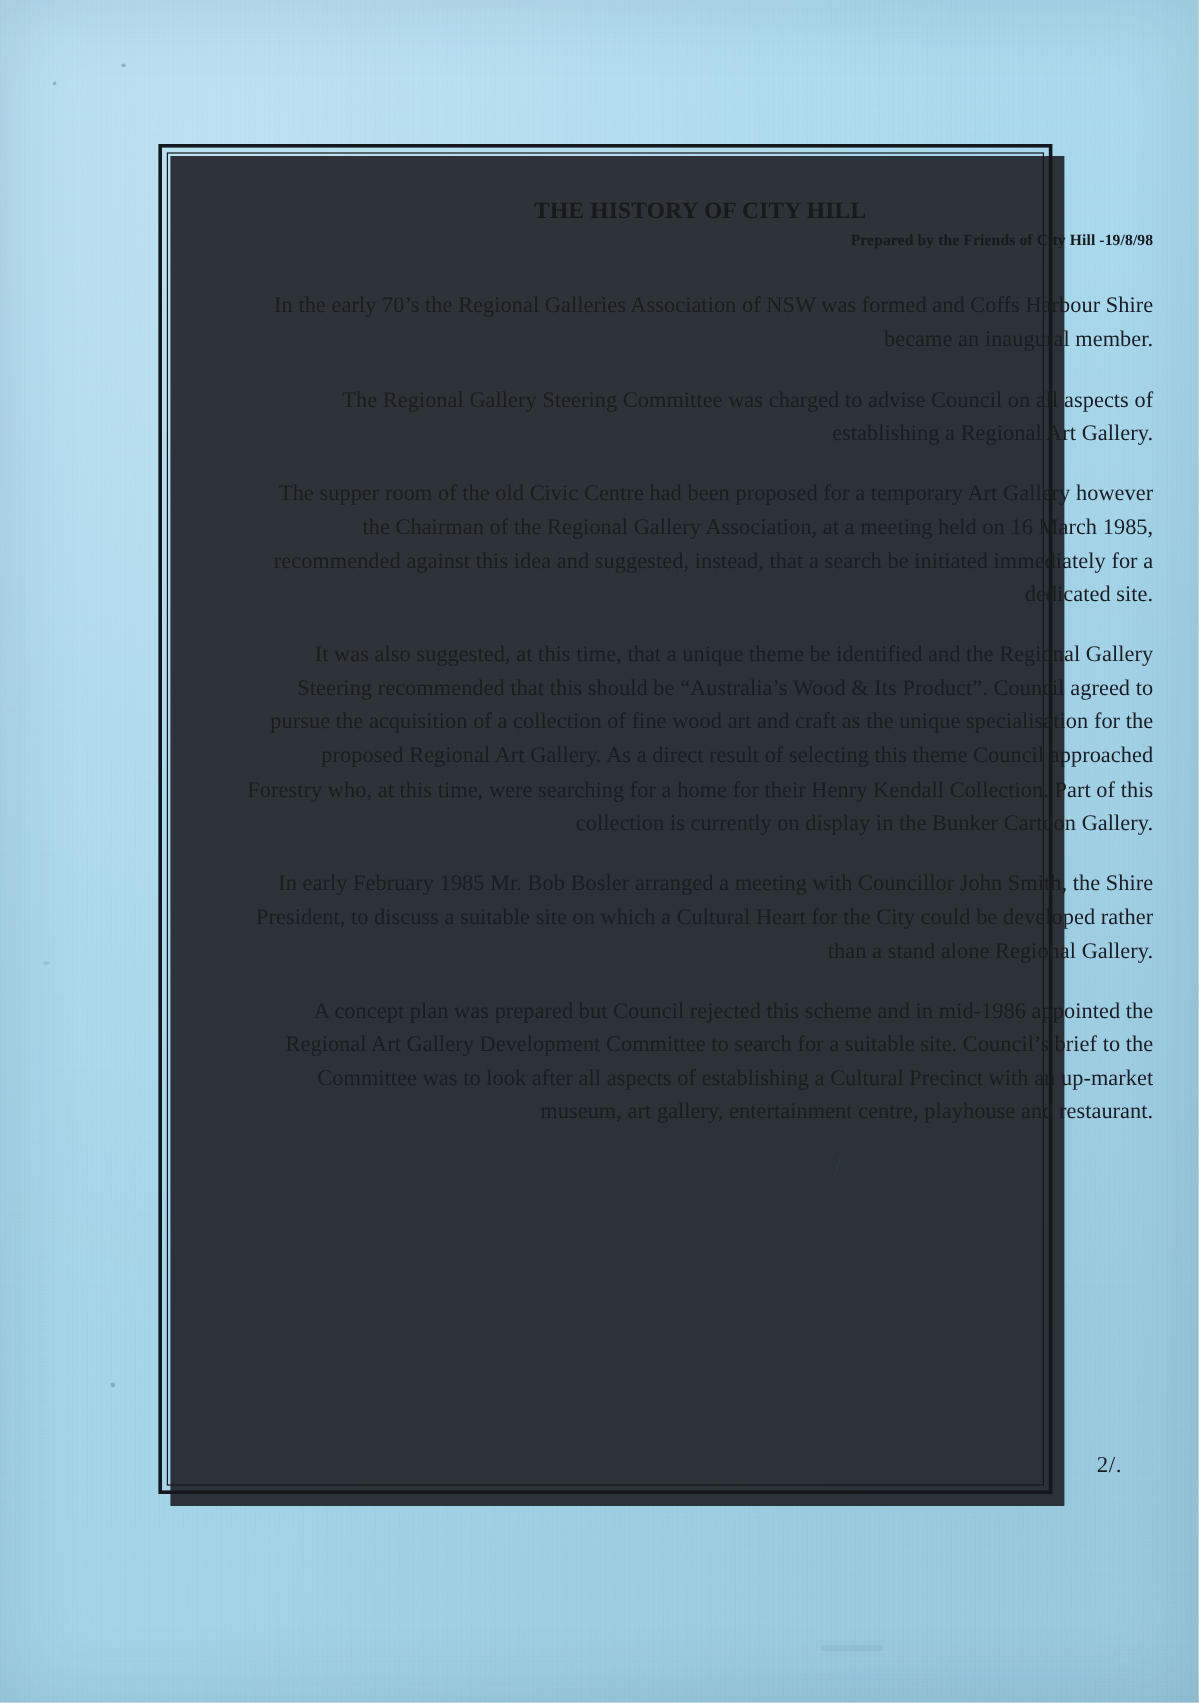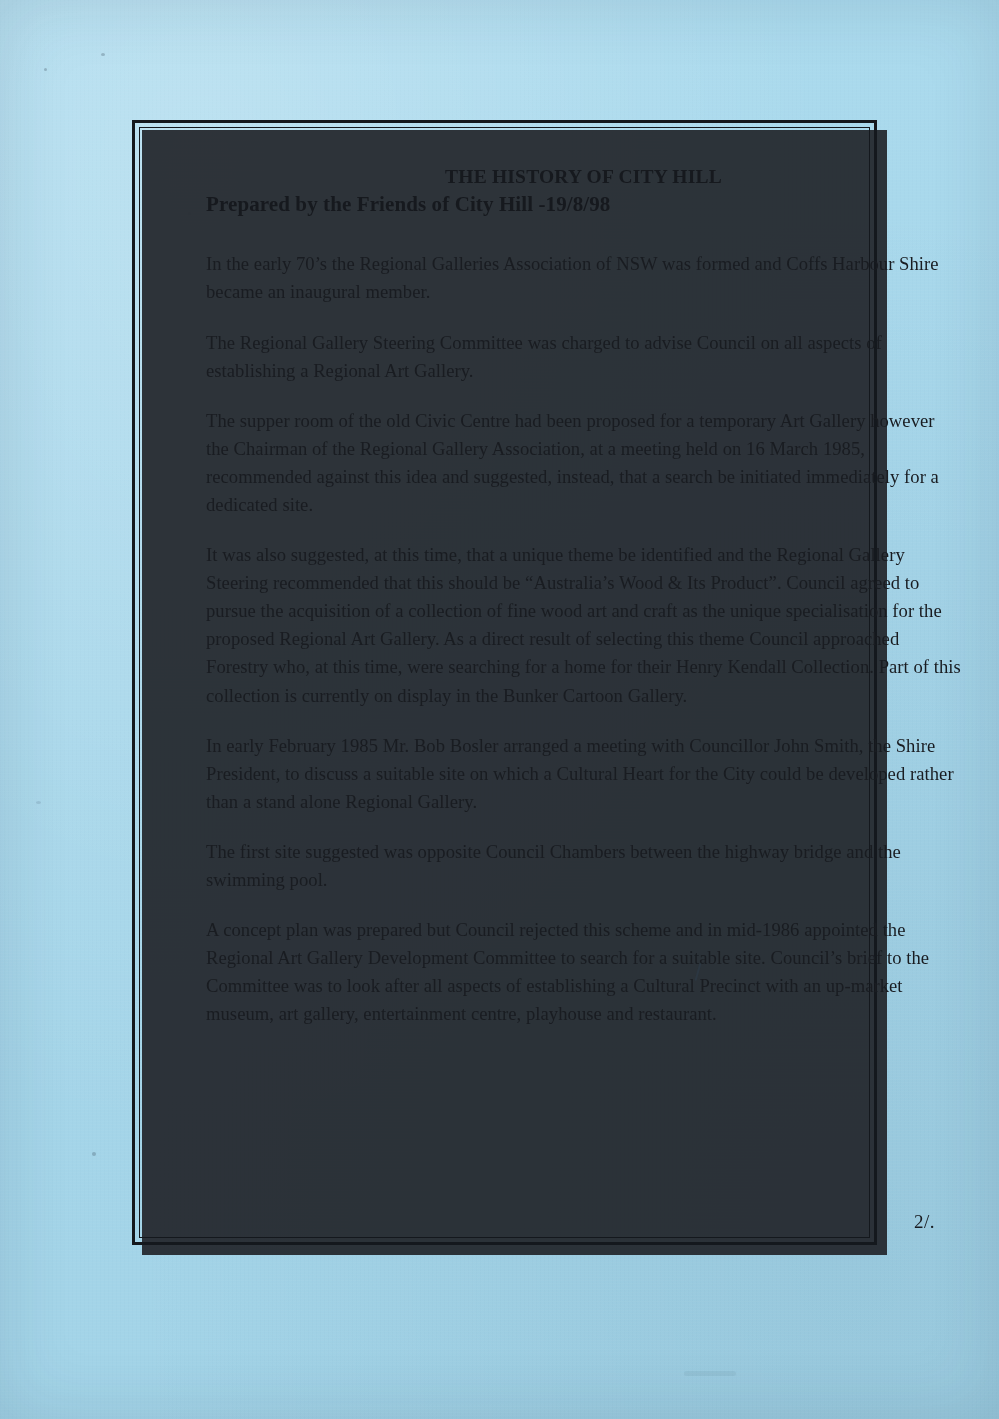--- a/index.html
+++ b/index.html
@@ -95,38 +95,38 @@
   .doc-title {
     text-align: center;
     font-weight: bold;
     font-size: 19.5px;
     letter-spacing: 0.2px;
     color: #16191e;
     margin: 6px 0 0 0;
     line-height: 1.12;
   }
   .doc-subtitle {
-    text-align: left;
+    text-align: right;
     font-weight: bold;
-    font-size: 21px;
+    font-size: 13px;
     letter-spacing: 0.1px;
     color: #16191e;
     margin: 5px 0 16px 0;
     line-height: 1.12;
   }
 
   .body-block {
     margin-top: 34px;
   }
   .para {
     font-size: 18.6px;
     line-height: 28.1px;
     color: #191c21;
     margin: 0 0 22px 0;
-    text-align: left;
+    text-align: right;
     white-space: pre-line;
     letter-spacing: 0.05px;
   }
   .para.hang-indent {
     
     text-indent: 0;
   }
 
   .page-marker {
     position: absolute;
@@ -174,21 +174,20 @@
     <div class="doc-title">THE HISTORY OF CITY HILL</div>
 
     <div class="doc-subtitle">Prepared by the Friends of City Hill -19/8/98</div>
 
     <div class="body-block">
       <p class="para">In the early 70’s the Regional Galleries Association of NSW was formed and Coffs Harbour Shire became an inaugural member.</p>
       <p class="para hang-indent">The Regional Gallery Steering Committee was charged to advise Council on all aspects of establishing a Regional Art Gallery.</p>
       <p class="para">The supper room of the old Civic Centre had been proposed for a temporary Art Gallery however the Chairman of the Regional Gallery Association, at a meeting held on 16 March 1985, recommended against this idea and suggested, instead, that a search be initiated immediately for a dedicated site.</p>
       <p class="para">It was also suggested, at this time, that a unique theme be identified and the Regional Gallery Steering recommended that this should be “Australia’s Wood &amp; Its Product”. Council agreed to pursue the acquisition of a collection of fine wood art and craft as the unique specialisation for the proposed Regional Art Gallery. As a direct result of selecting this theme Council approached Forestry who, at this time, were searching for a home for their Henry Kendall Collection. Part of this collection is currently on display in the Bunker Cartoon Gallery.</p>
       <p class="para">In early February 1985 Mr. Bob Bosler arranged a meeting with Councillor John Smith, the Shire President, to discuss a suitable site on which a Cultural Heart for the City could be developed rather than a stand alone Regional Gallery.</p>
-      <p class="para">The first site suggested was opposite Council Chambers between the highway bridge and the swimming pool.</p>
       <p class="para">A concept plan was prepared but Council rejected this scheme and in mid-1986 appointed the Regional Art Gallery Development Committee to search for a suitable site. Council’s brief to the Committee was to look after all aspects of establishing a Cultural Precinct with an up-market museum, art gallery, entertainment centre, playhouse and restaurant.</p>
     </div>
 
     <div class="page-marker">2/.</div>
   </div>
 
   <div class="pen-mark"></div>
   <div class="vignette"></div>
 
 </div>

